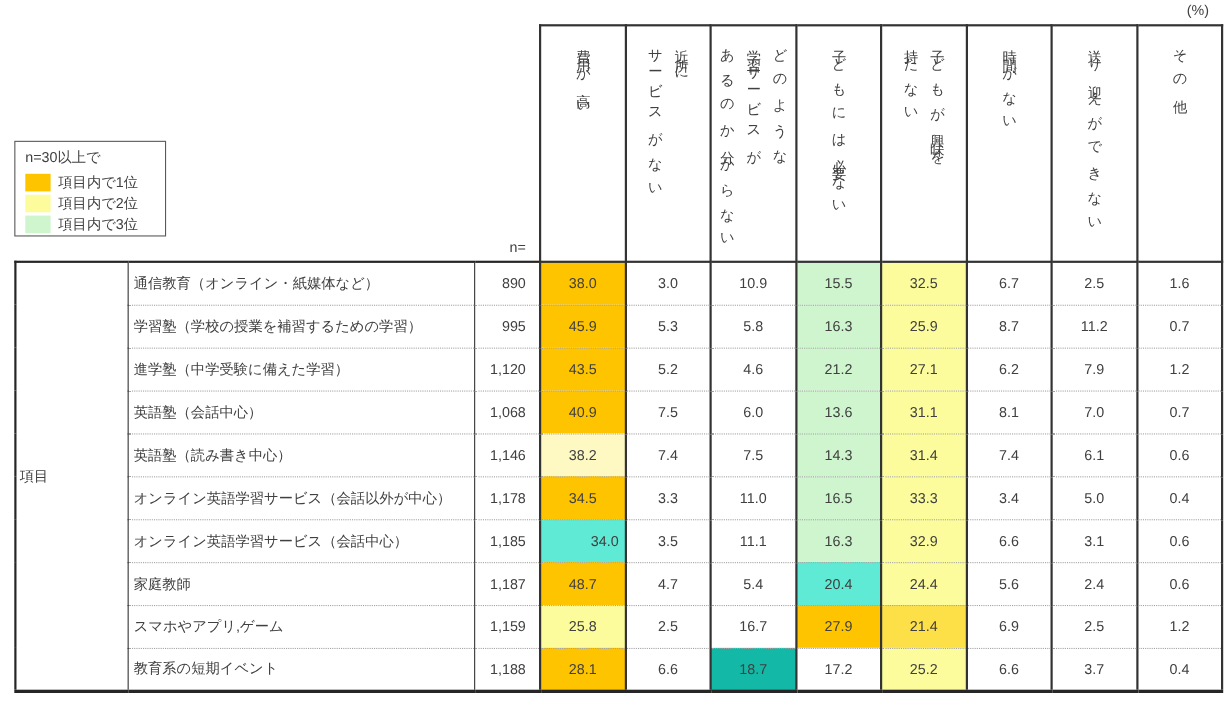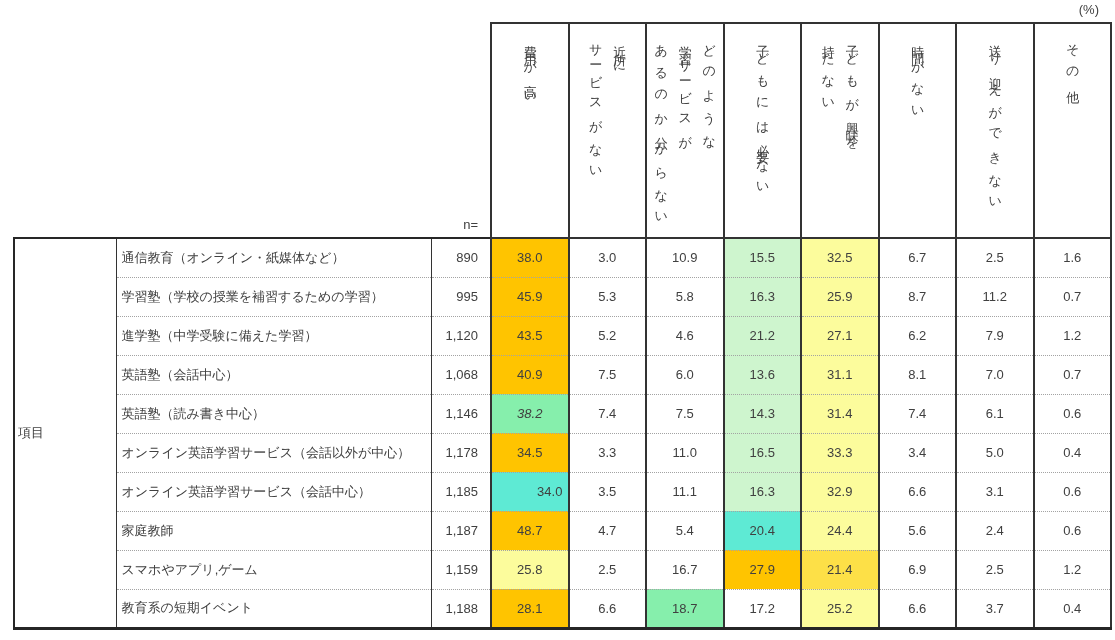--- a/index.html
+++ b/index.html
@@ -49,20 +49,37 @@
   .legend-item .swatch{width:23px;height:16px;margin-right:7px;flex:none;}
   .legend-item .lbl{font-size:13px;color:#404040;}
 </style>
 </head>
 <body>
 
 <div class="stage">
 
   <div class="percent-label">(%)</div>
 
+  <div class="legend">
+    <div class="legend-title">n=30以上で</div>
+    <div id="legend-items">
+        <div class="legend-item">
+          <span class="swatch" style="background: rgb(255, 196, 0);"></span>
+          <span class="lbl">項目内で1位</span>
+        </div>
+        <div class="legend-item">
+          <span class="swatch" style="background: rgb(252, 252, 156);"></span>
+          <span class="lbl">項目内で2位</span>
+        </div>
+        <div class="legend-item">
+          <span class="swatch" style="background: rgb(206, 245, 206);"></span>
+          <span class="lbl">項目内で3位</span>
+        </div>
+      </div>
+  </div>
 
   <table class="grid">
     <colgroup>
       <col class="col-group">
       <col class="col-label">
       <col class="col-n">
       <col class="col-data">
         <col class="col-data">
         <col class="col-data">
         <col class="col-data">
@@ -139,21 +156,21 @@
           <td class="val">6.0</td>
           <td class="val" style="background: rgb(206, 245, 206);">13.6</td>
           <td class="val" style="background: rgb(252, 252, 156);">31.1</td>
           <td class="val">8.1</td>
           <td class="val">7.0</td>
           <td class="val">0.7</td>
         </tr>
         <tr>
           <td class="rowlabel">英語塾（読み書き中心）</td>
           <td class="ncell">1,146</td>
-          <td class="val" style="background: #86efac; font-style: italic;">38.2</td>
+          <td class="val" style="background: #fef9c3;">38.2</td>
           <td class="val">7.4</td>
           <td class="val">7.5</td>
           <td class="val" style="background: rgb(206, 245, 206);">14.3</td>
           <td class="val" style="background: rgb(252, 252, 156);">31.4</td>
           <td class="val">7.4</td>
           <td class="val">6.1</td>
           <td class="val">0.6</td>
         </tr>
         <tr>
           <td class="rowlabel">オンライン英語学習サービス（会話以外が中心）</td>
@@ -201,21 +218,21 @@
           <td class="val" style="background: #fde047;">21.4</td>
           <td class="val">6.9</td>
           <td class="val">2.5</td>
           <td class="val">1.2</td>
         </tr>
         <tr>
           <td class="rowlabel">教育系の短期イベント</td>
           <td class="ncell">1,188</td>
           <td class="val" style="background: rgb(255, 196, 0);">28.1</td>
           <td class="val">6.6</td>
-          <td class="val" style="background: #86efac;">18.7</td>
+          <td class="val" style="background: #14b8a6;">18.7</td>
           <td class="val">17.2</td>
           <td class="val" style="background: rgb(252, 252, 156);">25.2</td>
           <td class="val">6.6</td>
           <td class="val">3.7</td>
           <td class="val">0.4</td>
         </tr>
       </tbody>
   </table>
 
 </div>

